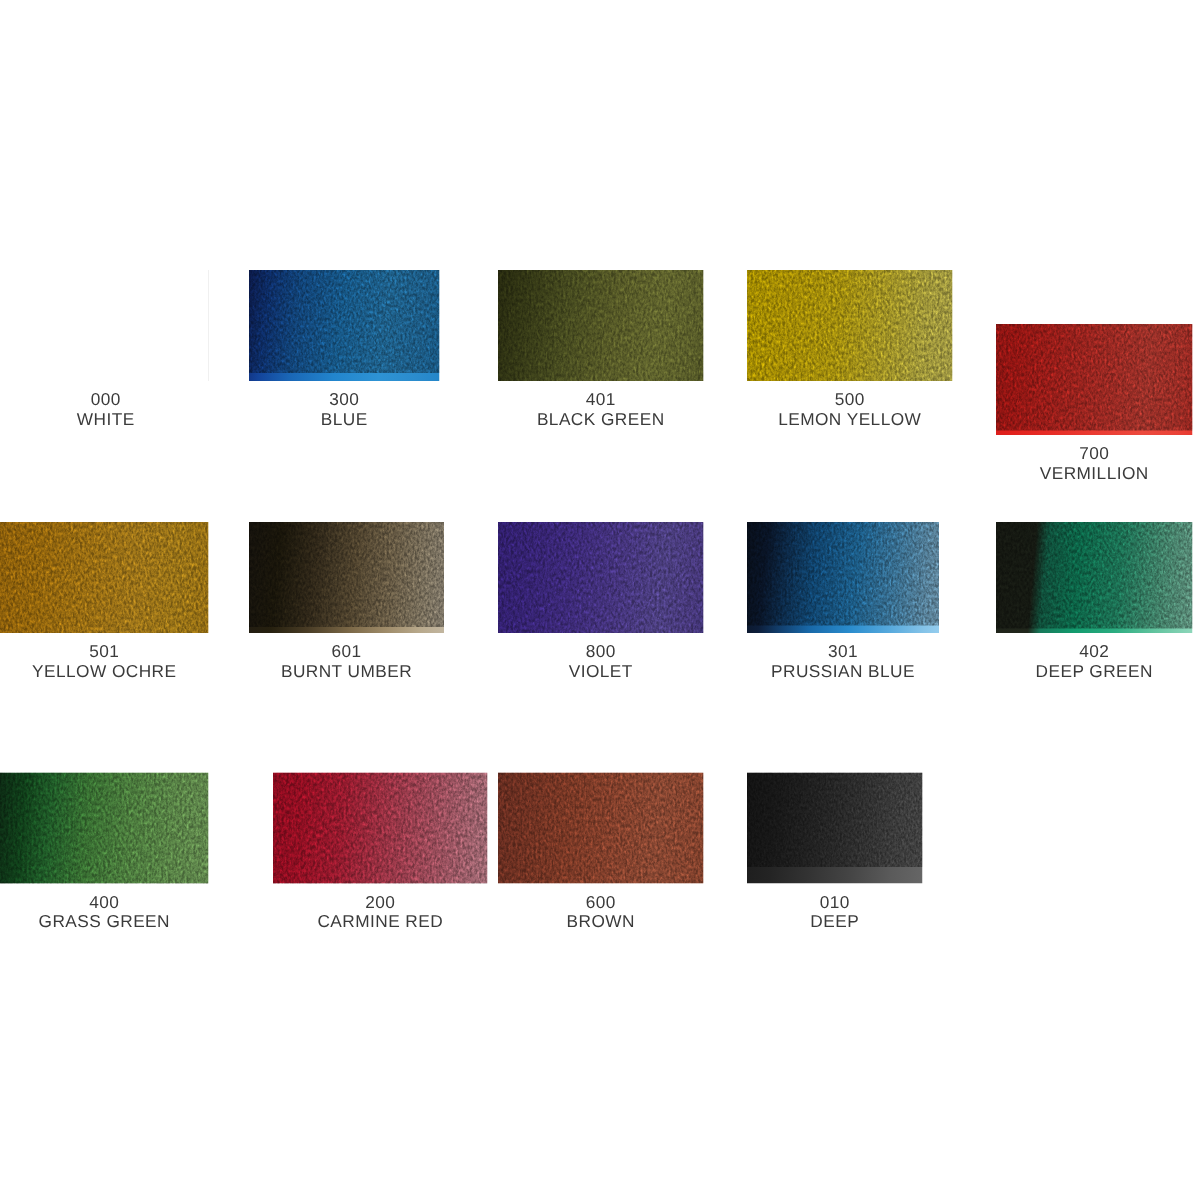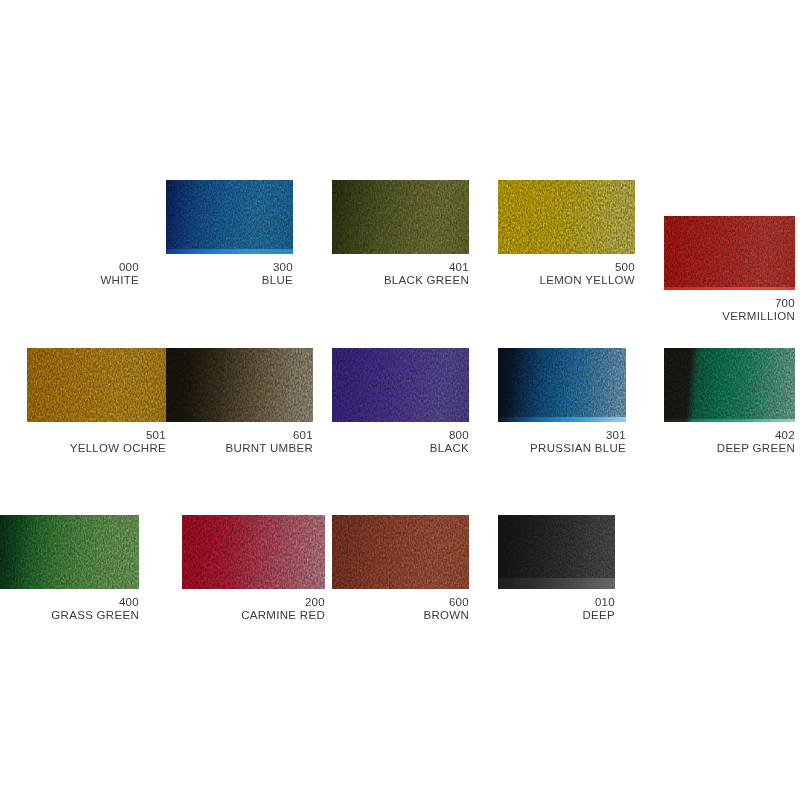--- a/index.html
+++ b/index.html
@@ -47,21 +47,21 @@
     mix-blend-mode: multiply;
   }
   .chip-grain2 {
     position: absolute;
     inset: 0;
     opacity: 0.35;
     mix-blend-mode: screen;
   }
   .swatch-caption {
     margin-top: 7px;
-    text-align: right;
+    text-align: center;
     color: #3b3b3b;
     line-height: 13px;
     letter-spacing: 0.3px;
   }
   .swatch-code {
     display: block;
     font-size: 11.5px;
   }
   .swatch-name {
     display: block;
@@ -184,21 +184,21 @@
               </filter>
             </defs>
             <rect x="0" y="0" width="100" height="54" fill="rgba(255,160,140,0.40)" filter="url(#grain35chip-grain2)"></rect>
           </svg>
         </div>
         <div class="swatch-caption">
           <span class="swatch-code">700</span>
           <span class="swatch-name">VERMILLION</span>
         </div>
       </div>
-      <div class="swatch-cell" style="left: 0px; top: 348px; width: 139px; padding-left: 27px;">
+      <div class="swatch-cell" style="left: 0px; top: 348px; width: 139px;">
         <div class="swatch-chip" style="height: 74px;">
           <div class="chip-base" style="background: linear-gradient(95deg, rgb(216, 146, 16) 0%, rgb(224, 154, 18) 18%, rgb(232, 166, 28) 42%, rgb(238, 176, 37) 64%, rgb(234, 176, 35) 84%, rgb(227, 168, 29) 100%);"></div>
           <svg class="chip-grain" preserveAspectRatio="none" viewBox="0 0 100 54">
             <defs>
               <filter id="grain8chip-grain" x="0" y="0" width="100%" height="100%">
                 <feTurbulence type="fractalNoise" baseFrequency="0.9 0.55" numOctaves="4" seed="8" result="n"></feTurbulence>
                 <feColorMatrix type="matrix" values="0 0 0 0 0  0 0 0 0 0  0 0 0 0 0  0.7 0.7 0.7 0 -0.35"></feColorMatrix>
               </filter>
             </defs>
             <rect x="0" y="0" width="100" height="54" fill="rgba(150,90,0,0.45)" filter="url(#grain8chip-grain)"></rect>
@@ -211,21 +211,21 @@
               </filter>
             </defs>
             <rect x="0" y="0" width="100" height="54" fill="rgba(255,225,150,0.35)" filter="url(#grain36chip-grain2)"></rect>
           </svg>
         </div>
         <div class="swatch-caption">
           <span class="swatch-code">501</span>
           <span class="swatch-name">YELLOW OCHRE</span>
         </div>
       </div>
-      <div class="swatch-cell" style="left: 166px; top: 348px; width: 147px;">
+      <div class="swatch-cell" style="left: 166px; top: 348px; width: 130px;">
         <div class="swatch-chip" style="height: 74px;">
           <div class="chip-base" style="background: linear-gradient(96deg, rgb(32, 27, 18) 0%, rgb(38, 32, 15) 16%, rgb(74, 61, 38) 34%, rgb(123, 104, 71) 54%, rgb(159, 140, 106) 72%, rgb(184, 169, 140) 88%, rgb(194, 182, 160) 100%);"></div>
           <svg class="chip-grain" preserveAspectRatio="none" viewBox="0 0 100 54">
             <defs>
               <filter id="grain9chip-grain" x="0" y="0" width="100%" height="100%">
                 <feTurbulence type="fractalNoise" baseFrequency="0.9 0.55" numOctaves="4" seed="9" result="n"></feTurbulence>
                 <feColorMatrix type="matrix" values="0 0 0 0 0  0 0 0 0 0  0 0 0 0 0  0.7 0.7 0.7 0 -0.35"></feColorMatrix>
               </filter>
             </defs>
             <rect x="0" y="0" width="100" height="54" fill="rgba(20,14,6,0.55)" filter="url(#grain9chip-grain)"></rect>
@@ -262,21 +262,21 @@
               <filter id="grain38chip-grain2" x="0" y="0" width="100%" height="100%">
                 <feTurbulence type="fractalNoise" baseFrequency="0.45 0.3" numOctaves="3" seed="38" result="n"></feTurbulence>
                 <feColorMatrix type="matrix" values="0 0 0 0 0  0 0 0 0 0  0 0 0 0 0  0.7 0.7 0.7 0 -0.35"></feColorMatrix>
               </filter>
             </defs>
             <rect x="0" y="0" width="100" height="54" fill="rgba(185,165,240,0.45)" filter="url(#grain38chip-grain2)"></rect>
           </svg>
         </div>
         <div class="swatch-caption">
           <span class="swatch-code">800</span>
-          <span class="swatch-name">BLACK</span>
+          <span class="swatch-name">VIOLET</span>
         </div>
       </div>
       <div class="swatch-cell" style="left: 498px; top: 348px; width: 128px;">
         <div class="swatch-chip" style="height: 74px;">
           <div class="chip-base" style="background: linear-gradient(96deg, rgb(11, 21, 38) 0%, rgb(13, 30, 58) 11%, rgb(18, 64, 111) 22%, rgb(24, 104, 168) 36%, rgb(42, 140, 205) 56%, rgb(88, 170, 221) 76%, rgb(132, 195, 232) 92%, rgb(149, 205, 238) 100%);"></div>
           <svg class="chip-grain" preserveAspectRatio="none" viewBox="0 0 100 54">
             <defs>
               <filter id="grain11chip-grain" x="0" y="0" width="100%" height="100%">
                 <feTurbulence type="fractalNoise" baseFrequency="0.9 0.55" numOctaves="4" seed="11" result="n"></feTurbulence>
                 <feColorMatrix type="matrix" values="0 0 0 0 0  0 0 0 0 0  0 0 0 0 0  0.7 0.7 0.7 0 -0.35"></feColorMatrix>

